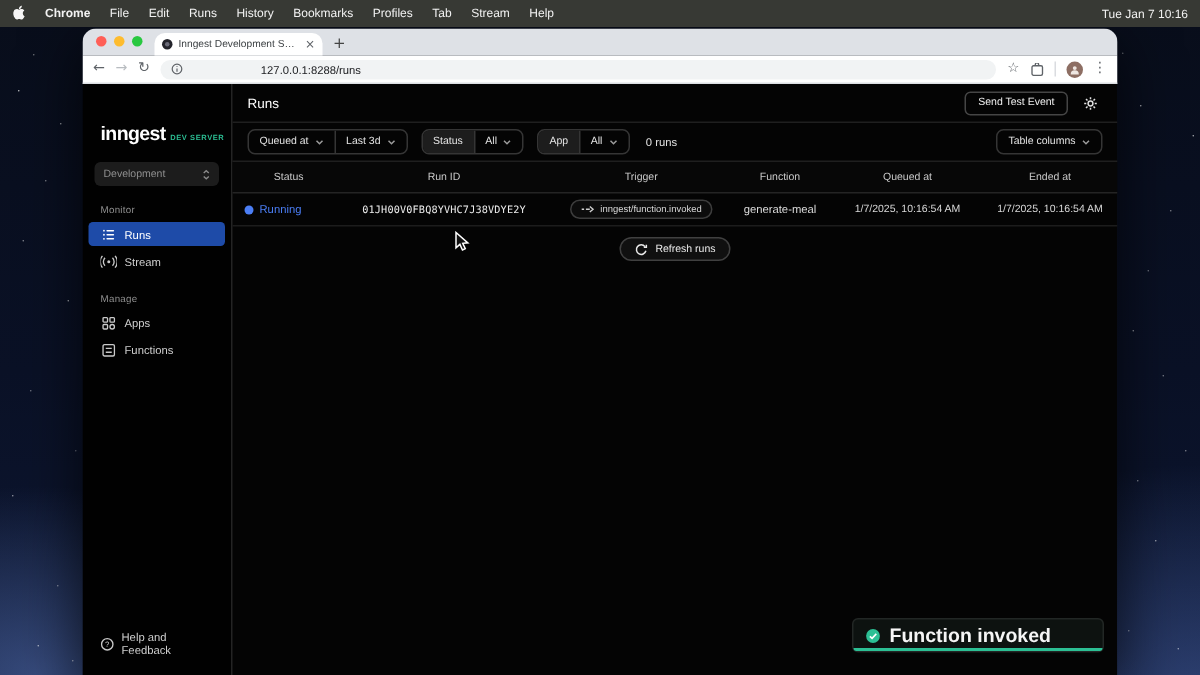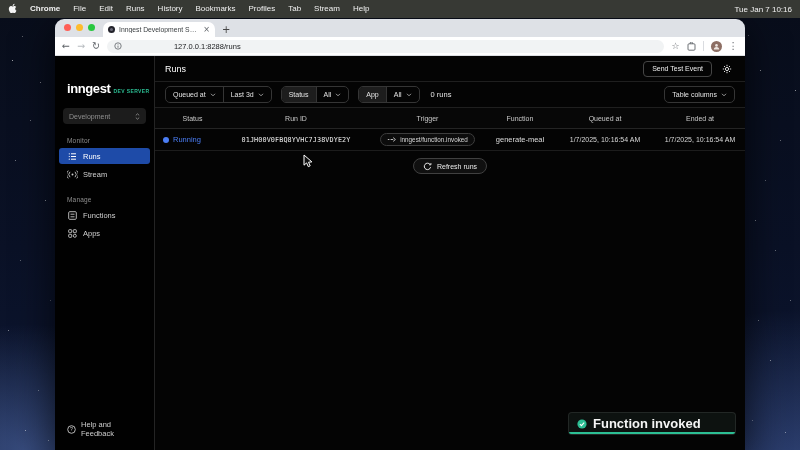--- a/index.html
+++ b/index.html
@@ -279,36 +279,36 @@
               <path d="M8 1.8a3.9 3.9 0 0 1 0 5.4M9.7.6a5.9 5.9 0 0 1 0 7.8"></path>
               <circle cx="5.5" cy="4.5" r="1" fill="#c9c9c9" stroke="none"></circle>
             </svg>
         </span>
         <span>Stream</span>
       </div>
       <div class="sec-label">Manage</div>
       <div class="nav-item">
         <span class="ic">
           <svg width="9" height="9" viewBox="0 0 9 9" fill="none" stroke="#c9c9c9" stroke-width=".9">
-              <rect x=".7" y=".7" width="7.6" height="7.6" rx="1"></rect>
-              <path d="M2.5 3.2h4M2.5 5.8h4"></path>
-            </svg>
-        </span>
-        <span>Functions</span>
-      </div>
-      <div class="nav-item">
-        <span class="ic">
-          <svg width="9" height="9" viewBox="0 0 9 9" fill="none" stroke="#c9c9c9" stroke-width=".9">
               <rect x=".7" y=".7" width="3" height="3" rx=".6"></rect>
               <rect x="5.3" y=".7" width="3" height="3" rx=".6"></rect>
               <rect x=".7" y="5.3" width="3" height="3" rx=".6"></rect>
               <rect x="5.3" y="5.3" width="3" height="3" rx="1.5"></rect>
             </svg>
         </span>
         <span>Apps</span>
+      </div>
+      <div class="nav-item">
+        <span class="ic">
+          <svg width="9" height="9" viewBox="0 0 9 9" fill="none" stroke="#c9c9c9" stroke-width=".9">
+              <rect x=".7" y=".7" width="7.6" height="7.6" rx="1"></rect>
+              <path d="M2.5 3.2h4M2.5 5.8h4"></path>
+            </svg>
+        </span>
+        <span>Functions</span>
       </div>
       <div class="sb-spacer"></div>
       <div class="help-row">
         <span style="display:flex;">
           <svg width="9" height="9" viewBox="0 0 9 9">
               <circle cx="4.5" cy="4.5" r="3.8" fill="none" stroke="#c9c9c9" stroke-width=".9"></circle>
               <text x="4.5" y="6.4" font-size="5.2" fill="#c9c9c9" text-anchor="middle" font-family="sans-serif">?</text>
             </svg>
         </span>
         <span>Help and Feedback</span>

